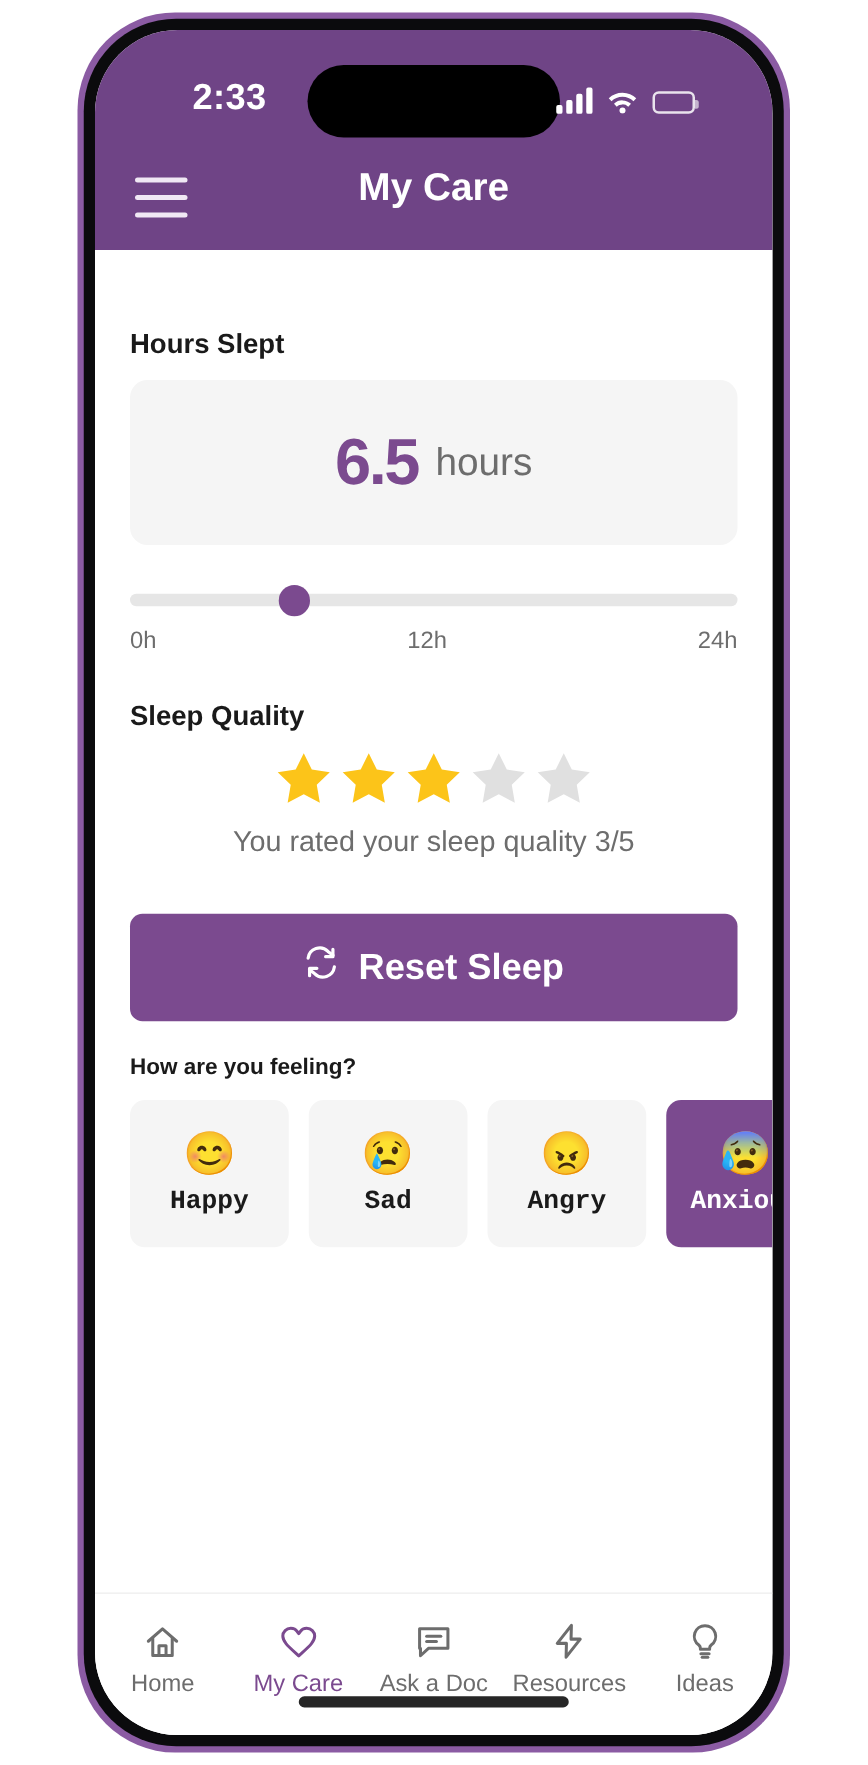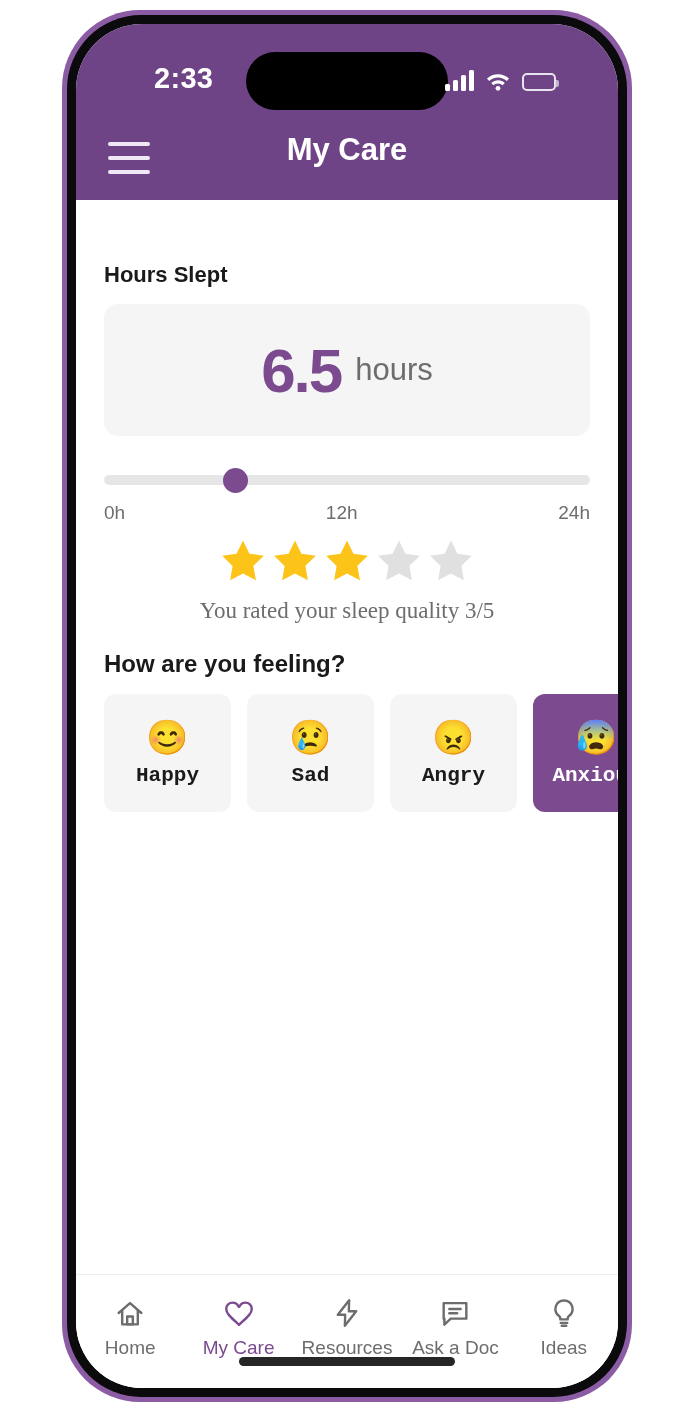--- a/index.html
+++ b/index.html
@@ -97,53 +97,53 @@
   #sleep-title { margin-top: 32px; }
   .section-label { font-size: 22px; font-weight: bold; color: #1a1a1a; }
   #hours-label { margin-top: 62px; }
 
   #hours-card {
     margin-top: 16px;
     height: 132px; border-radius: 14px; background: #f5f5f5;
     display: flex; align-items: center; justify-content: center;
     gap: 14px;
   }
-  #hours-value { font-size: 62px; font-weight: bold; color: #7b4a8f; letter-spacing: -2px; }
+  #hours-value { font-size: 52px; font-weight: bold; color: #7b4a8f; letter-spacing: -2px; }
   #hours-unit { font-size: 31px; color: #6d6d6d; }
 
   #sleep-slider { position: relative; margin-top: 28px; height: 30px; }
   #slider-track {
     position: absolute; top: 11px; left: 0; right: 0;
     height: 10px; border-radius: 5px; background: #e6e6e6;
   }
   #slider-thumb {
     position: absolute; top: 4px; left: 27%;
     width: 25px; height: 25px; margin-left: -12px;
     border-radius: 50%; background: #7b4a8f; cursor: pointer;
   }
   #slider-ticks {
     display: flex; justify-content: space-between;
     margin-top: 8px; font-size: 19px; color: #6d6d6d; text-align: center;
   }
 
   #quality-label { margin-top: 36px; }
   #stars-row { margin-top: 12px; text-align: center; font-size: 0; }
   .star { display: inline-block; width: 52px; height: 50px; }
-  #rating-caption { margin-top: 12px; text-align: center; font-size: 23px; color: #6d6d6d; font-family: Liberation Serif, serif; }
+  #rating-caption { margin-top: 12px; text-align: center; font-size: 23px; color: #6d6d6d; }
 
   #reset-sleep-button {
     margin-top: 44px; height: 86px; border-radius: 10px;
     background: #7b4a8f; color: #ffffff;
     display: flex; align-items: center; justify-content: center; gap: 16px;
     font-size: 29px; font-weight: bold; cursor: pointer; border: none; width: 100%;
     font-family: "Liberation Sans", sans-serif;
   }
 
   #mood-title { margin-top: 48px; }
-  #mood-question { margin-top: 26px; font-size: 24px; }
+  #mood-question { margin-top: 26px; font-size: 18px; }
 
   #mood-row {
     margin-top: 16px; display: flex; gap: 16px;
     overflow: hidden; width: calc(100% + 28px);
   }
   .mood-chip {
     flex: 0 0 127px; height: 118px; border-radius: 12px;
     background: #f5f5f5;
     display: flex; flex-direction: column; align-items: center; justify-content: center;
     gap: 10px; cursor: pointer;
@@ -227,35 +227,47 @@
       <div id="sleep-slider">
         <div id="slider-track"></div>
         <div id="slider-thumb" style="left: 27%;"></div>
       </div>
       <div id="slider-ticks">
         <span>0h</span>
         <span>12h</span>
         <span>24h</span>
       </div>
 
+      <div id="quality-label" class="section-label">Sleep Quality</div>
 
       <div id="stars-row"><span class="star"><svg viewBox="0 0 24 24" width="52" height="50">
                 <path d="M12 2.2l3.09 6.26 6.91 1-5 4.87 1.18 6.87L12 17.97l-6.18 3.25L7 14.35l-5-4.87 6.91-1z" fill="#fcc419"></path>
               </svg></span><span class="star"><svg viewBox="0 0 24 24" width="52" height="50">
                 <path d="M12 2.2l3.09 6.26 6.91 1-5 4.87 1.18 6.87L12 17.97l-6.18 3.25L7 14.35l-5-4.87 6.91-1z" fill="#fcc419"></path>
               </svg></span><span class="star"><svg viewBox="0 0 24 24" width="52" height="50">
                 <path d="M12 2.2l3.09 6.26 6.91 1-5 4.87 1.18 6.87L12 17.97l-6.18 3.25L7 14.35l-5-4.87 6.91-1z" fill="#fcc419"></path>
               </svg></span><span class="star"><svg viewBox="0 0 24 24" width="52" height="50">
                 <path d="M12 2.2l3.09 6.26 6.91 1-5 4.87 1.18 6.87L12 17.97l-6.18 3.25L7 14.35l-5-4.87 6.91-1z" fill="#e0e0e0"></path>
               </svg></span><span class="star"><svg viewBox="0 0 24 24" width="52" height="50">
                 <path d="M12 2.2l3.09 6.26 6.91 1-5 4.87 1.18 6.87L12 17.97l-6.18 3.25L7 14.35l-5-4.87 6.91-1z" fill="#e0e0e0"></path>
               </svg></span></div>
 
       <div id="rating-caption">You rated your sleep quality 3/5</div>
 
+      <button id="reset-sleep-button">
+        <span>
+          <svg viewBox="0 0 24 24" width="28" height="28" fill="none" stroke="#fff" stroke-width="2.2" stroke-linecap="round" stroke-linejoin="round">
+            <path d="M3 9a8 8 0 0 1 13.6-4.6L20 7"></path>
+            <path d="M20 3v5h-5"></path>
+            <path d="M21 15a8 8 0 0 1-13.6 4.6L4 17"></path>
+            <path d="M4 21v-5h5"></path>
+          </svg>
+        </span>
+        <span>Reset Sleep</span>
+      </button>
 
       <div id="mood-question" class="section-label">How are you feeling?</div>
 
       <div id="mood-row">
             <div class="mood-chip">
               <div class="mood-emoji">😊</div>
               <div class="mood-name">Happy</div>
             </div>
             <div class="mood-chip">
               <div class="mood-emoji">😢</div>
@@ -286,31 +298,31 @@
             <span class="tab-label">Home</span>
           </div>
           <div class="tab-item active">
             <span class="tab-icon"><svg viewBox="0 0 24 24" width="34" height="34" fill="none" stroke="#7b4a8f" stroke-width="1.7" stroke-linecap="round" stroke-linejoin="round">
                 <path d="M12 20.3l-1.4-1.3C5.6 14.5 3 12.1 3 9.1 3 6.6 5 4.7 7.5 4.7c1.5 0 2.9.7 3.6 1.8l.9 1.2.9-1.2c.7-1.1 2.1-1.8 3.6-1.8C19 4.7 21 6.6 21 9.1c0 3-2.6 5.4-7.6 9.9z"></path>
               </svg></span>
             <span class="tab-label">My Care</span>
           </div>
           <div class="tab-item">
             <span class="tab-icon"><svg viewBox="0 0 24 24" width="34" height="34" fill="none" stroke="#6d6d6d" stroke-width="1.7" stroke-linecap="round" stroke-linejoin="round">
-                <path d="M13.5 3L5.5 13.2h5.2L10.5 21l8-10.2h-5.2z"></path>
-              </svg></span>
-            <span class="tab-label">Resources</span>
-          </div>
-          <div class="tab-item">
-            <span class="tab-icon"><svg viewBox="0 0 24 24" width="34" height="34" fill="none" stroke="#6d6d6d" stroke-width="1.7" stroke-linecap="round" stroke-linejoin="round">
                 <path d="M4 5h16v11H9l-4.5 4.2V16H4z"></path>
                 <path d="M8 9.2h8"></path>
                 <path d="M8 12.2h5.5"></path>
               </svg></span>
             <span class="tab-label">Ask a Doc</span>
+          </div>
+          <div class="tab-item">
+            <span class="tab-icon"><svg viewBox="0 0 24 24" width="34" height="34" fill="none" stroke="#6d6d6d" stroke-width="1.7" stroke-linecap="round" stroke-linejoin="round">
+                <path d="M13.5 3L5.5 13.2h5.2L10.5 21l8-10.2h-5.2z"></path>
+              </svg></span>
+            <span class="tab-label">Resources</span>
           </div>
           <div class="tab-item">
             <span class="tab-icon"><svg viewBox="0 0 24 24" width="34" height="34" fill="none" stroke="#6d6d6d" stroke-width="1.7" stroke-linecap="round" stroke-linejoin="round">
                 <path d="M12 3.2a6 6 0 0 0-3.5 10.9c.6.5.9 1.1.9 1.8v.6h5.2v-.6c0-.7.3-1.3.9-1.8A6 6 0 0 0 12 3.2z"></path>
                 <path d="M9.7 19h4.6"></path>
                 <path d="M10.4 21h3.2"></path>
               </svg></span>
             <span class="tab-label">Ideas</span>
           </div>
         </div>

